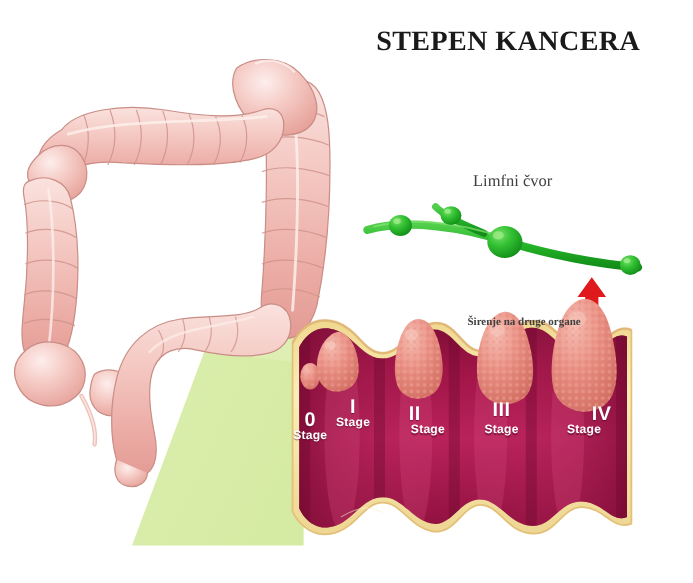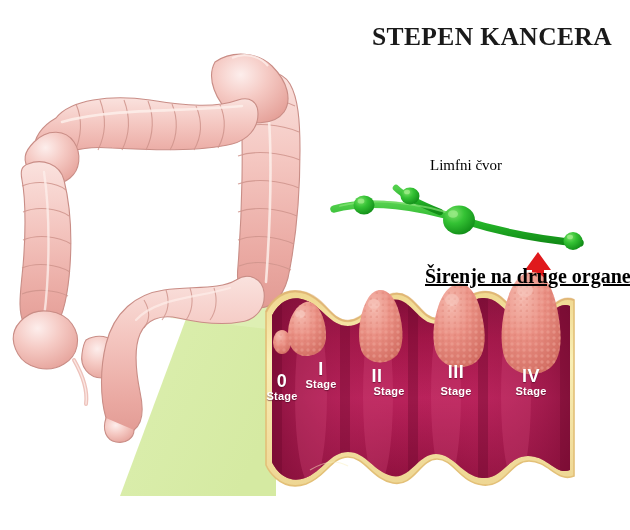--- a/index.html
+++ b/index.html
@@ -13,48 +13,47 @@
   #stage{
     position:absolute;left:0;top:0;width:630px;height:530px;
     background:#ffffff;
   }
   svg.layer{position:absolute;left:0;top:0;width:630px;height:530px;}
 
   .title-block{
     position:absolute;
     left:312px; top:24px;
     width:300px;
-    text-align:right;
+    text-align:center;
     line-height:1.05;
     pointer-events:none;
   }
   .title-line{
     font-family:"Liberation Serif", serif;
     font-weight:bold;
     font-size:25.5px;
     letter-spacing:0.4px;
     color:#1a1a1a;
     white-space:nowrap;
   }
 
   .lbl{
     position:absolute;
     font-family:"Liberation Serif", serif;
-    color:#000000;
+    color:#404040;
     white-space:nowrap;
   }
   .lbl-lymph{
     left:430px; top:157px;
     font-size:15px;
   }
   .lbl-spread{
-    left:425px; top:265px;
-    font-size:20px;
+    left:425px; top:287px;
+    font-size:10px;
     font-weight:bold;
-    text-decoration:underline;
   }
 
   .stage-lbl{
     position:absolute;
     color:#ffffff;
     font-family:"Liberation Sans", sans-serif;
     font-weight:bold;
     text-align:center;
     text-shadow:0 1px 1px rgba(70,0,25,.55);
     pointer-events:none;
@@ -405,17 +404,17 @@
 
   <div id="stage-labels">
       <div class="stage-lbl stage-roman" style="left: 257px; top: 372px; width: 50px;">0</div>
       <div class="stage-lbl stage-word" style="left: 257px; top: 390px; width: 50px;">Stage</div>
       <div class="stage-lbl stage-roman" style="left: 296px; top: 360px; width: 50px;">I</div>
       <div class="stage-lbl stage-word" style="left: 296px; top: 378px; width: 50px;">Stage</div>
       <div class="stage-lbl stage-roman" style="left: 352px; top: 367px; width: 50px;">II</div>
       <div class="stage-lbl stage-word" style="left: 364px; top: 385px; width: 50px;">Stage</div>
       <div class="stage-lbl stage-roman" style="left: 431px; top: 363px; width: 50px;">III</div>
       <div class="stage-lbl stage-word" style="left: 431px; top: 385px; width: 50px;">Stage</div>
-      <div class="stage-lbl stage-roman" style="left: 506px; top: 367px; width: 50px;">IV</div>
+      <div class="stage-lbl stage-roman" style="left: 506px; top: 367px; width: 50px; text-align: right;">IV</div>
       <div class="stage-lbl stage-word" style="left: 506px; top: 385px; width: 50px;">Stage</div>
     </div>
 
 </div>
 
 </body></html>

